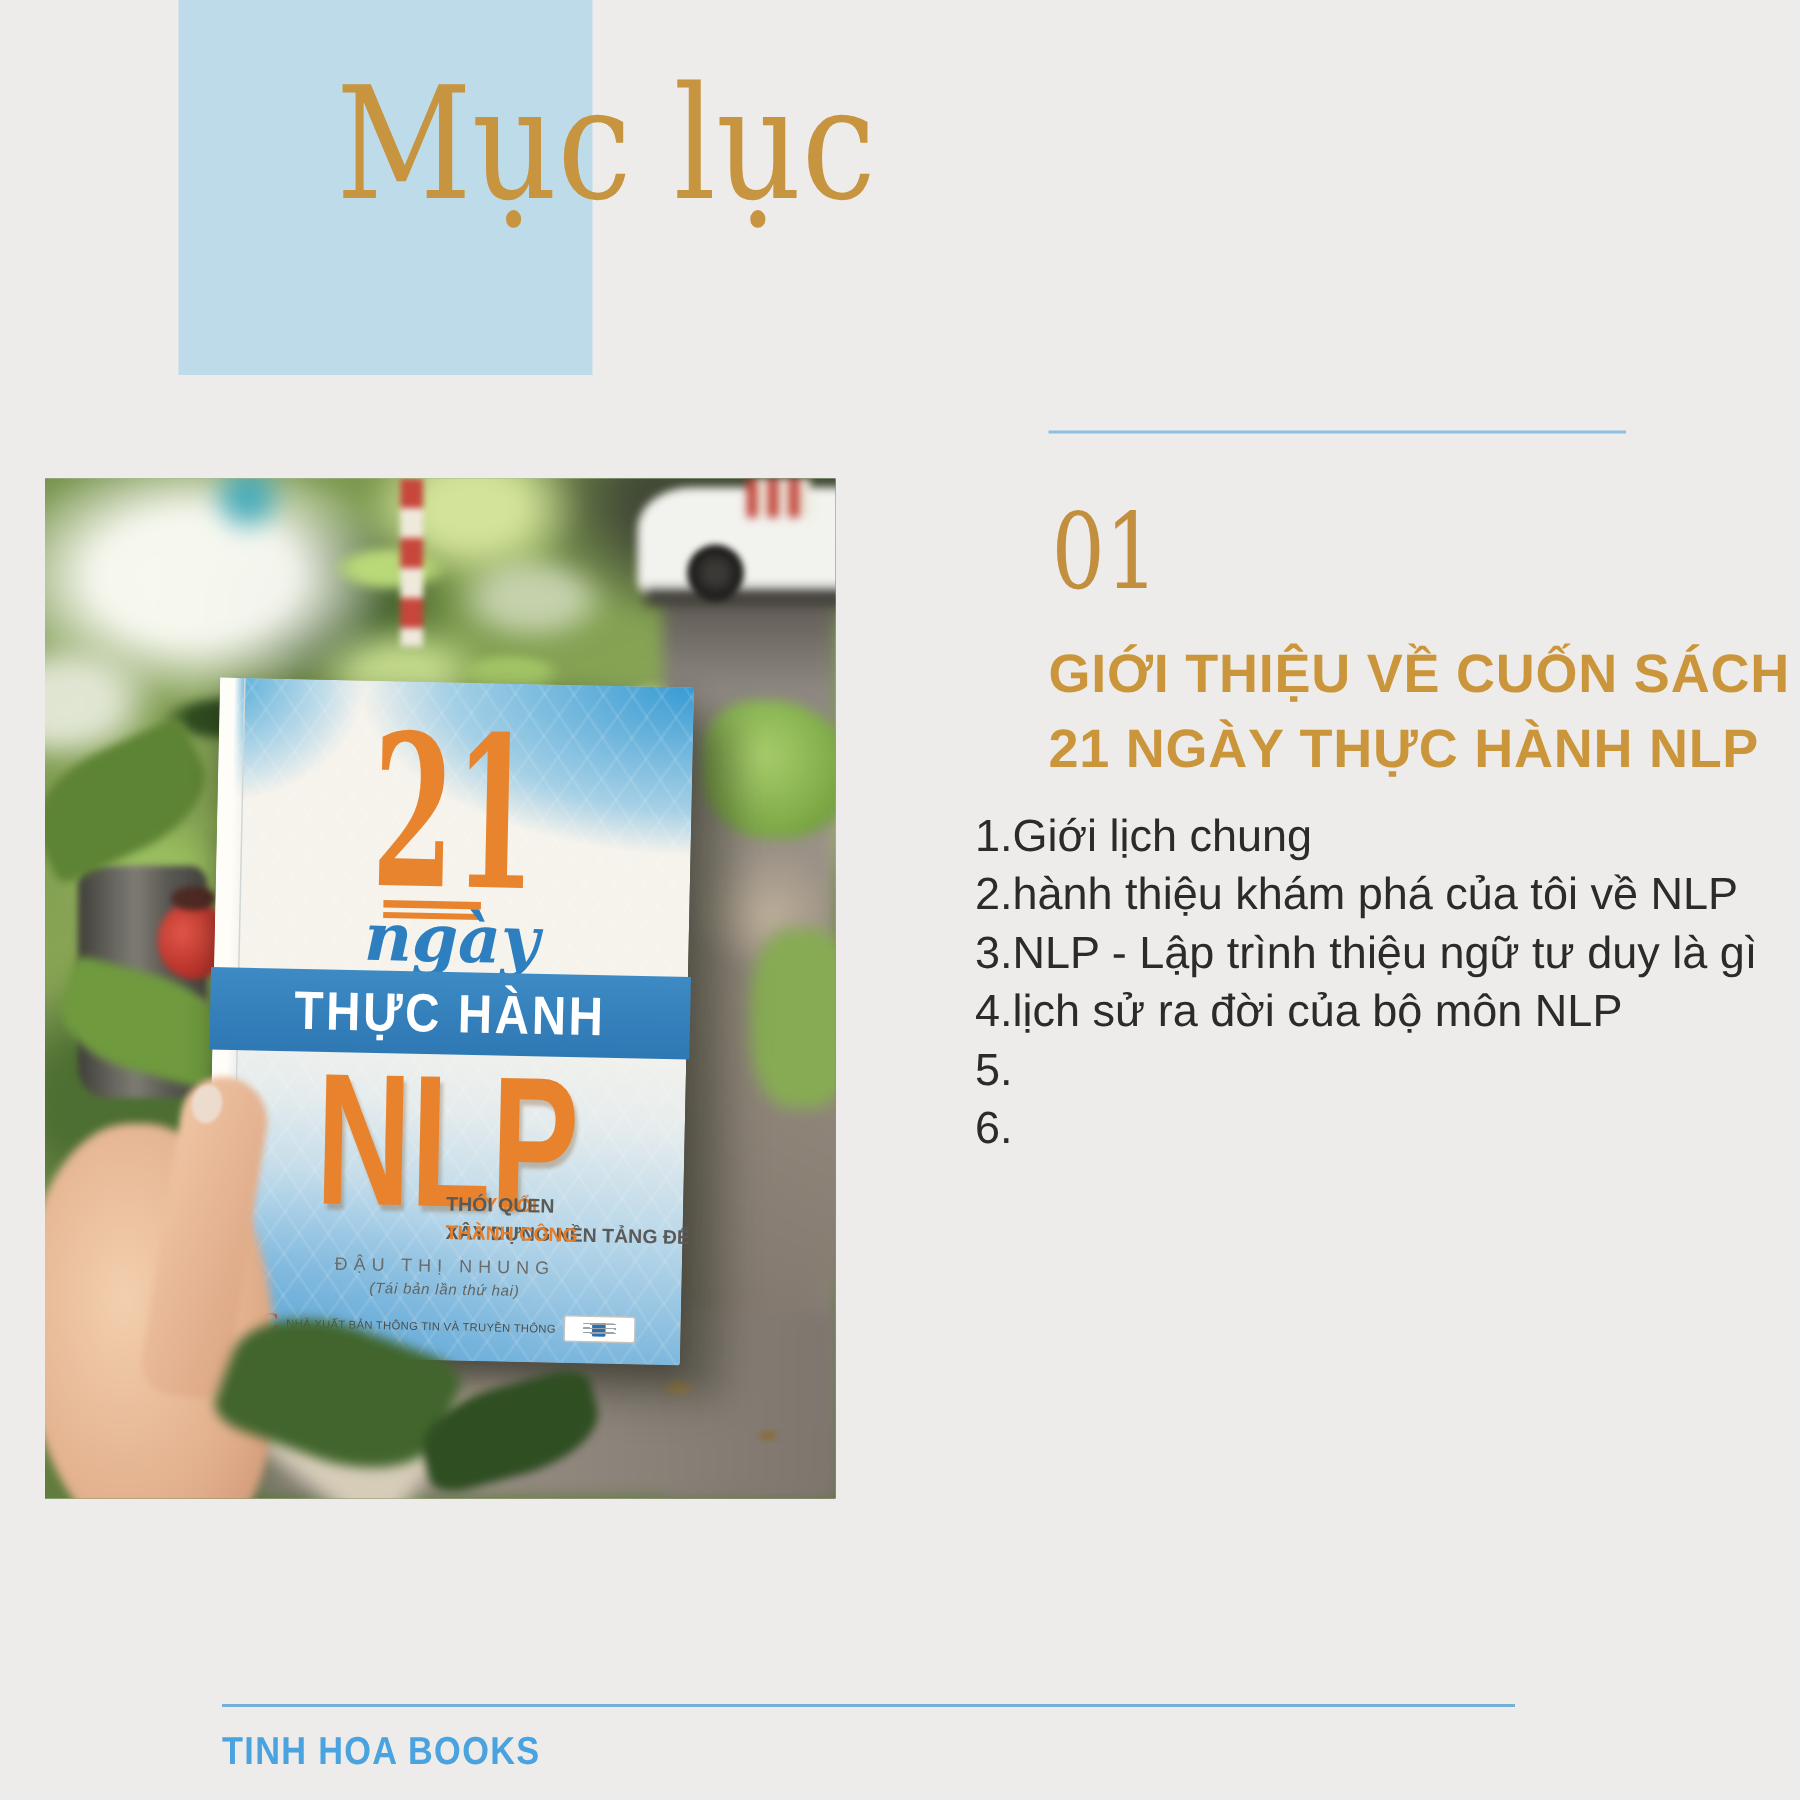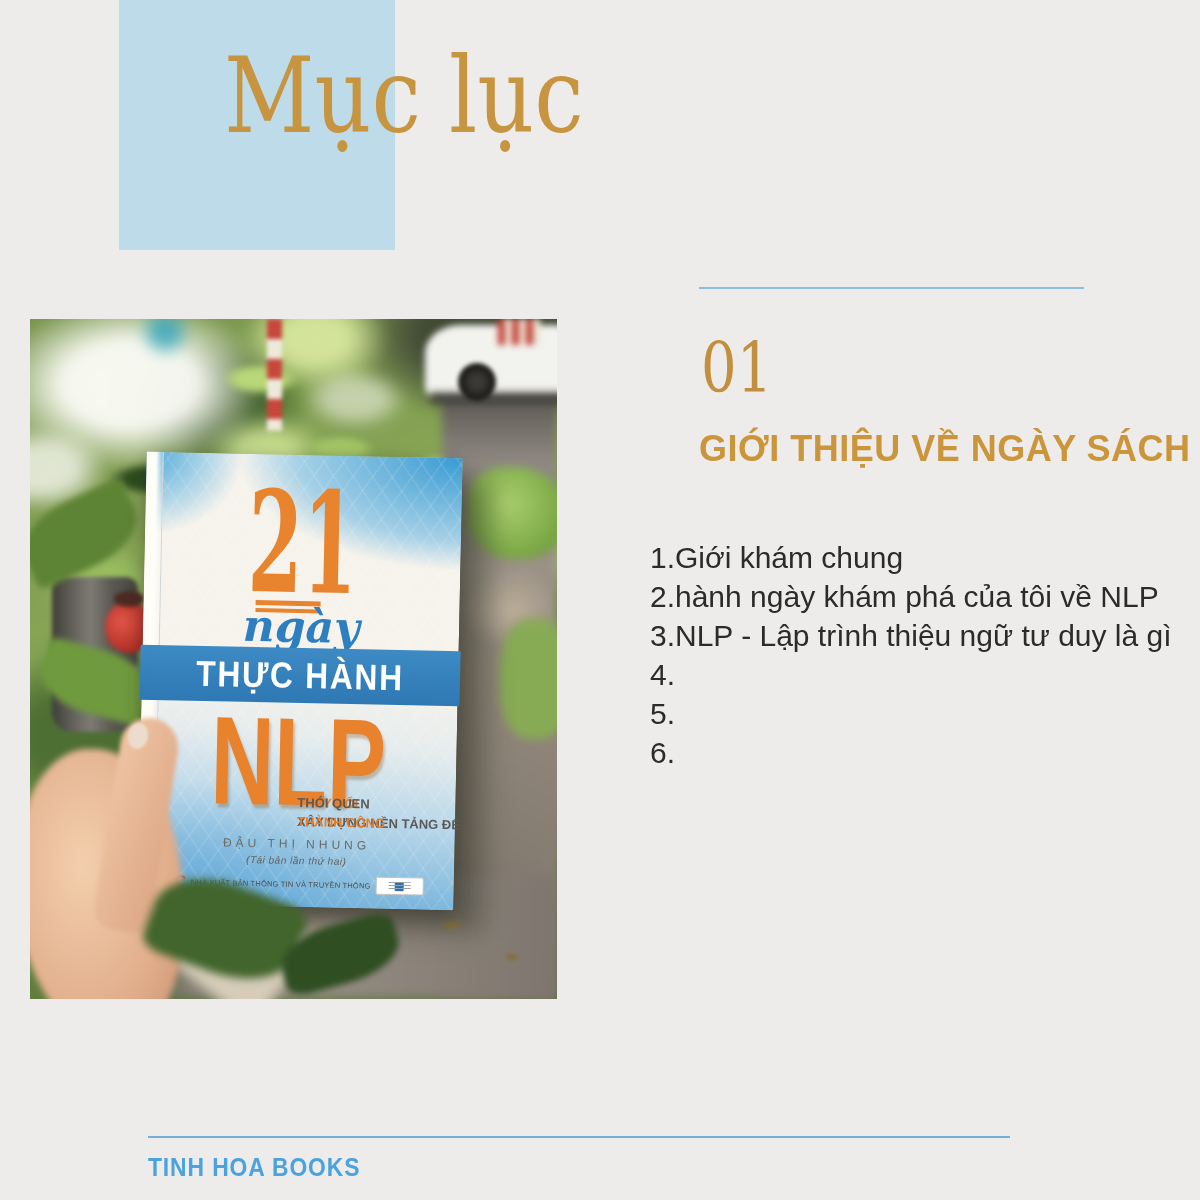--- a/index.html
+++ b/index.html
@@ -230,37 +230,39 @@
     <div class="ph-thumbnail z6"></div>
     <div class="ph-fingertip z6"></div>
     <div class="ph-fingernail z6"></div>
     <div class="ph-leaf4 z7"></div>
     <div class="ph-leaf7 z7"></div>
   </div>
 
   <div class="divider"></div>
   <div class="section-number">01</div>
   <div class="heading">
-    <span>GIỚI THIỆU VỀ NGÀY SÁCH</span>
+    <span>GIỚI THIỆU VỀ CUỐN SÁCH</span>
+    <span>21 NGÀY THỰC HÀNH NLP</span>
   </div>
   <div class="toc">
     <div class="toc-row">
         <span class="toc-num">1.</span>
-        <span class="toc-text">Giới khám chung</span>
+        <span class="toc-text">Giới lịch chung</span>
       </div>
     <div class="toc-row">
         <span class="toc-num">2.</span>
-        <span class="toc-text">hành ngày khám phá của tôi về NLP</span>
+        <span class="toc-text">hành thiệu khám phá của tôi về NLP</span>
       </div>
     <div class="toc-row">
         <span class="toc-num">3.</span>
         <span class="toc-text">NLP - Lập trình thiệu ngữ tư duy là gì</span>
       </div>
     <div class="toc-row">
         <span class="toc-num">4.</span>
+        <span class="toc-text">lịch sử ra đời của bộ môn NLP</span>
       </div>
     <div class="toc-row">
         <span class="toc-num">5.</span>
       </div>
     <div class="toc-row">
         <span class="toc-num">6.</span>
       </div>
   </div>
 
   <div class="footer-line"></div>

